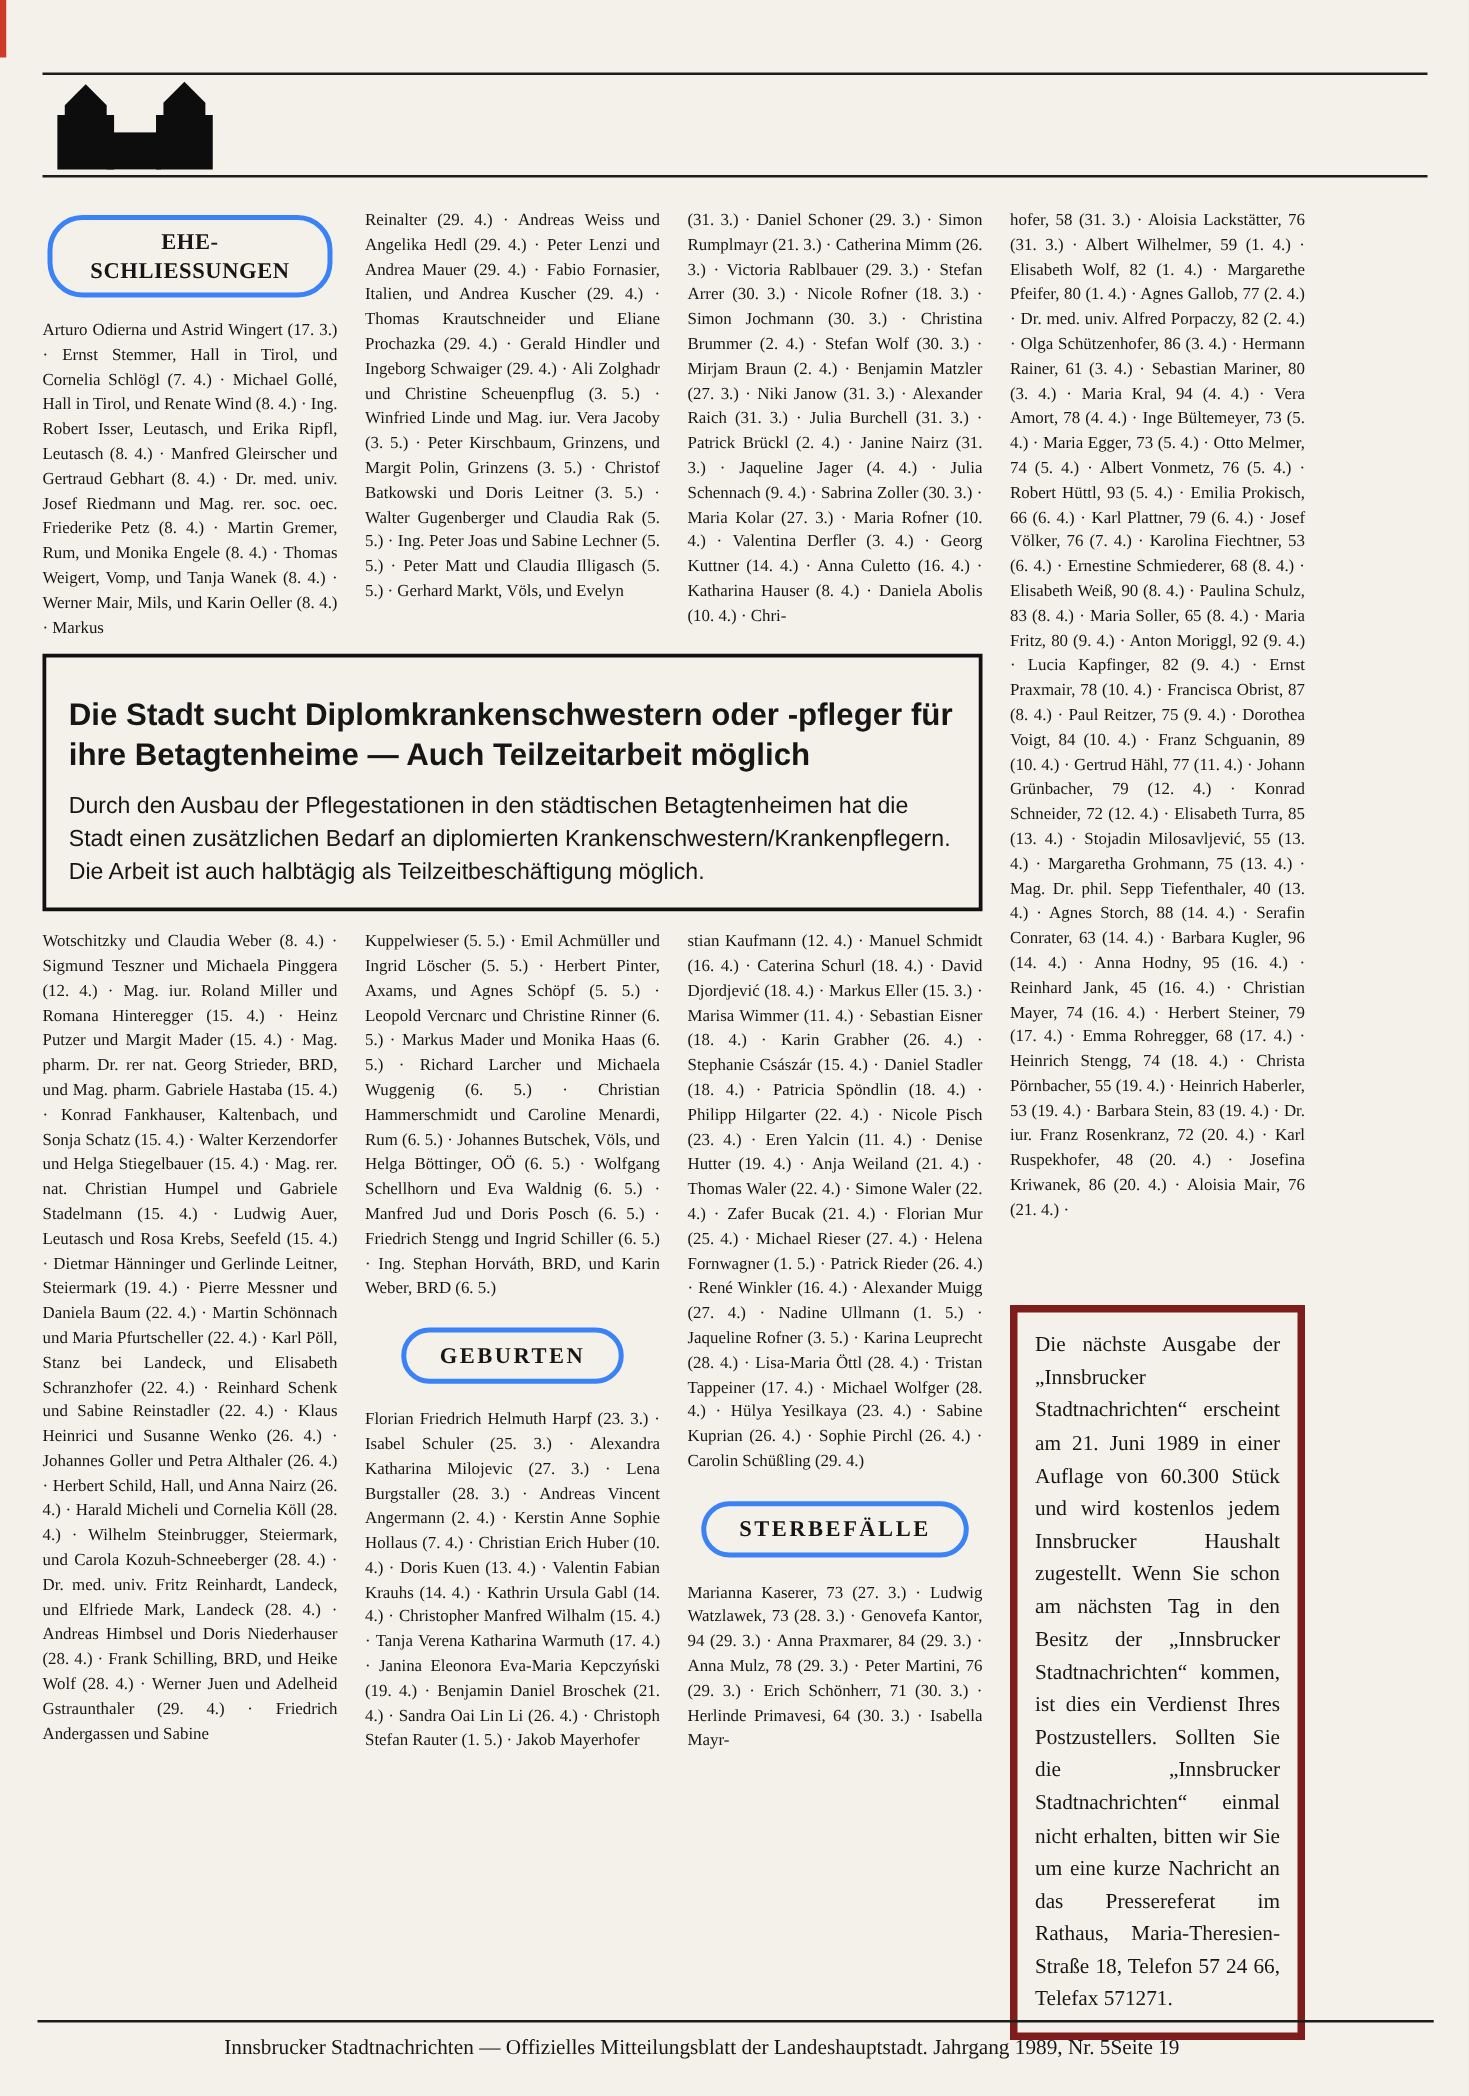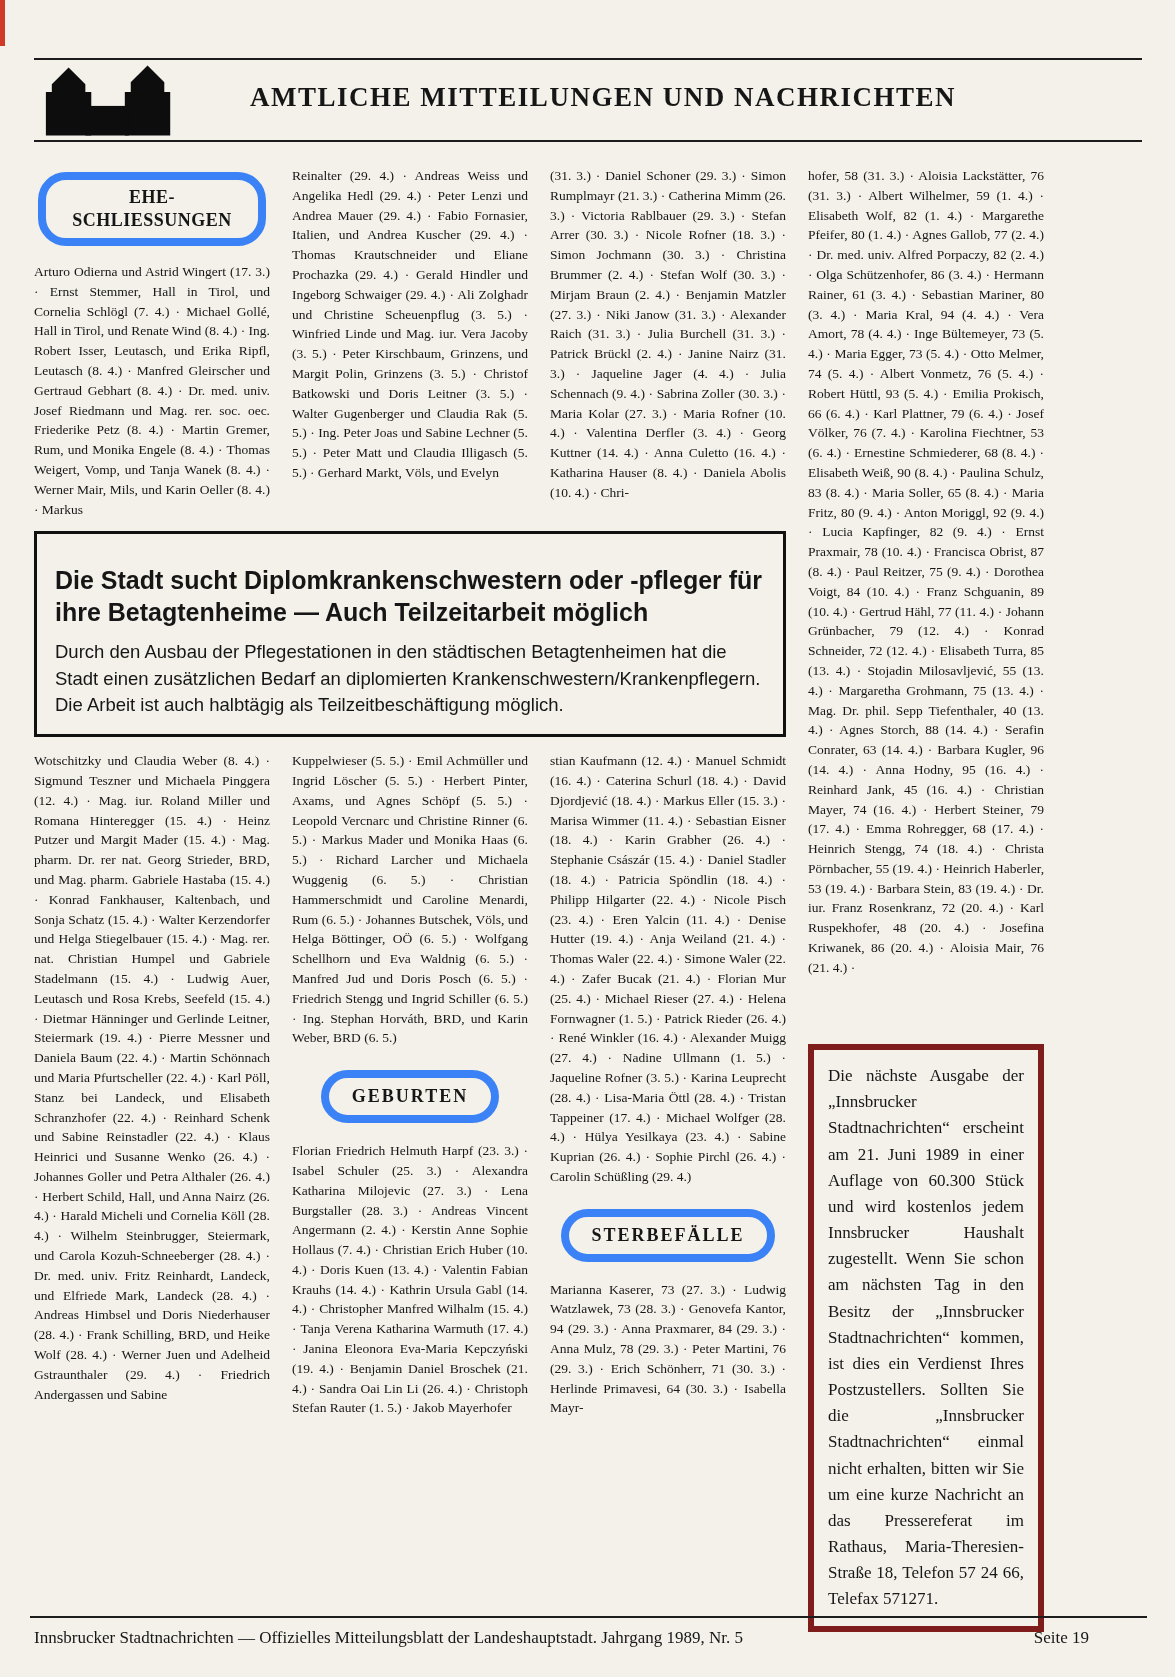--- a/index.html
+++ b/index.html
@@ -24,21 +24,21 @@
   .left-area { width:752px; }
   .top-row, .bottom-row { display:flex; gap:22px; }
   .col { width:236px; }
 
   .body-text {
     font-size:13.5px; line-height:19.8px; text-align:justify;
     hyphens:auto; -webkit-hyphens:auto;
   }
 
   .pill {
-    border:8px solid #3b82f6; border-radius:28px; text-align:center;
+    border:4px solid #3b82f6; border-radius:28px; text-align:center;
     font-weight:bold; background:transparent;
   }
   .pill-ehe {
     width:228px; margin:6px auto 16px auto; padding:6px 6px 7px;
     font-size:18px; line-height:1.25; letter-spacing:0.5px;
   }
   .pill-single {
     margin:22px auto 18px auto; padding:8px 6px;
     font-size:18px; letter-spacing:2px;text-align:center;
   }
@@ -56,40 +56,39 @@
   .deaths-main { min-height:868px; }
 
   .notice {
     border:6px solid #7f1d1d; margin-top:10px; padding:13px 14px;
     font-size:17px; line-height:1.54; text-align:justify;
     hyphens:auto; -webkit-hyphens:auto;
   }
 
   .footer {
     position:absolute; left:34px; top:1628px; width:1113px;
-    font-size:17px; display:flex; justify-content:space-between;
+    font-size:17px; display:flex; justify-content:center;
   }
   .footer-right { padding-right:58px; }
 </style>
 </head>
 <body>
 
 <div class="page">
 
   <div class="red-mark"></div>
 
   <div class="rule rule-top"></div>
   <div class="logo">
     <svg viewBox="0 0 150 74" width="148" height="74" xmlns="http://www.w3.org/2000/svg">
       <path d="M8 74 L8 30 L14 30 L14 22 L31 5 L48 22 L48 30 L54 30 L54 74 Z" fill="#0d0d0d"></path>
       <path d="M88 74 L88 30 L94 30 L94 20 L111 3 L128 20 L128 30 L134 30 L134 74 Z" fill="#0d0d0d"></path>
       <rect x="48" y="44" width="44" height="30" fill="#0d0d0d"></rect>
     </svg>
   </div>
-  <div class="masthead-title">AMTLICHE MITTEILUNGEN UND NACHRICHTEN</div>
   <div class="rule rule-bottom"></div>
 
   <div class="content">
 
     <div class="left-area">
 
       <div class="top-row">
         <div class="col">
           <div class="pill pill-ehe">
             <div>EHE-</div>

